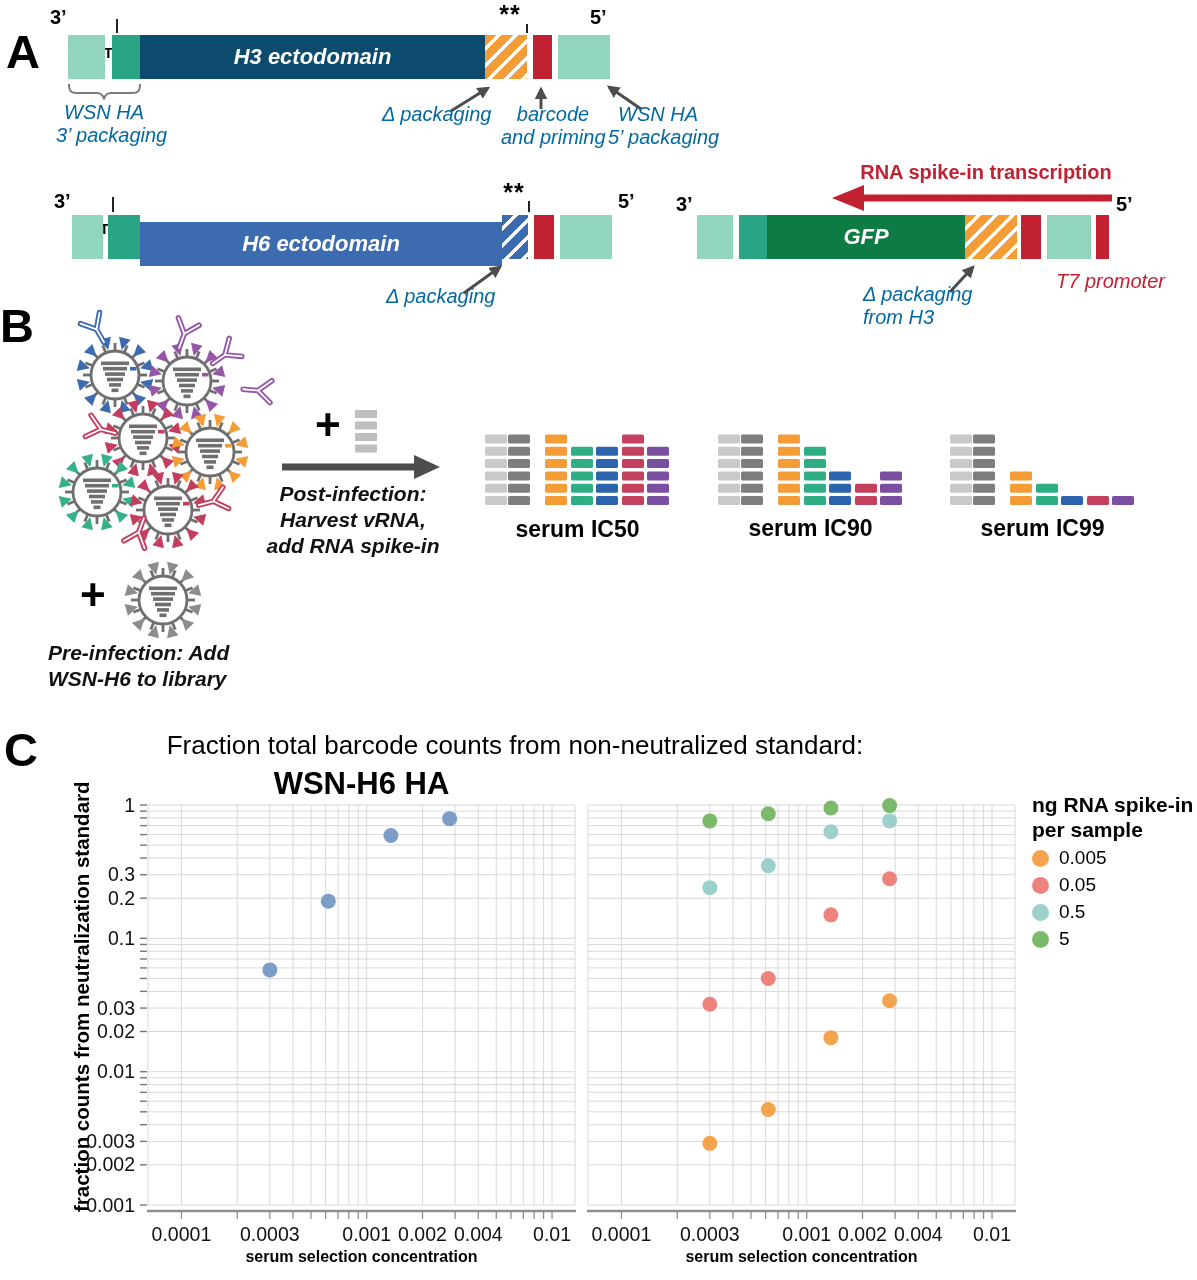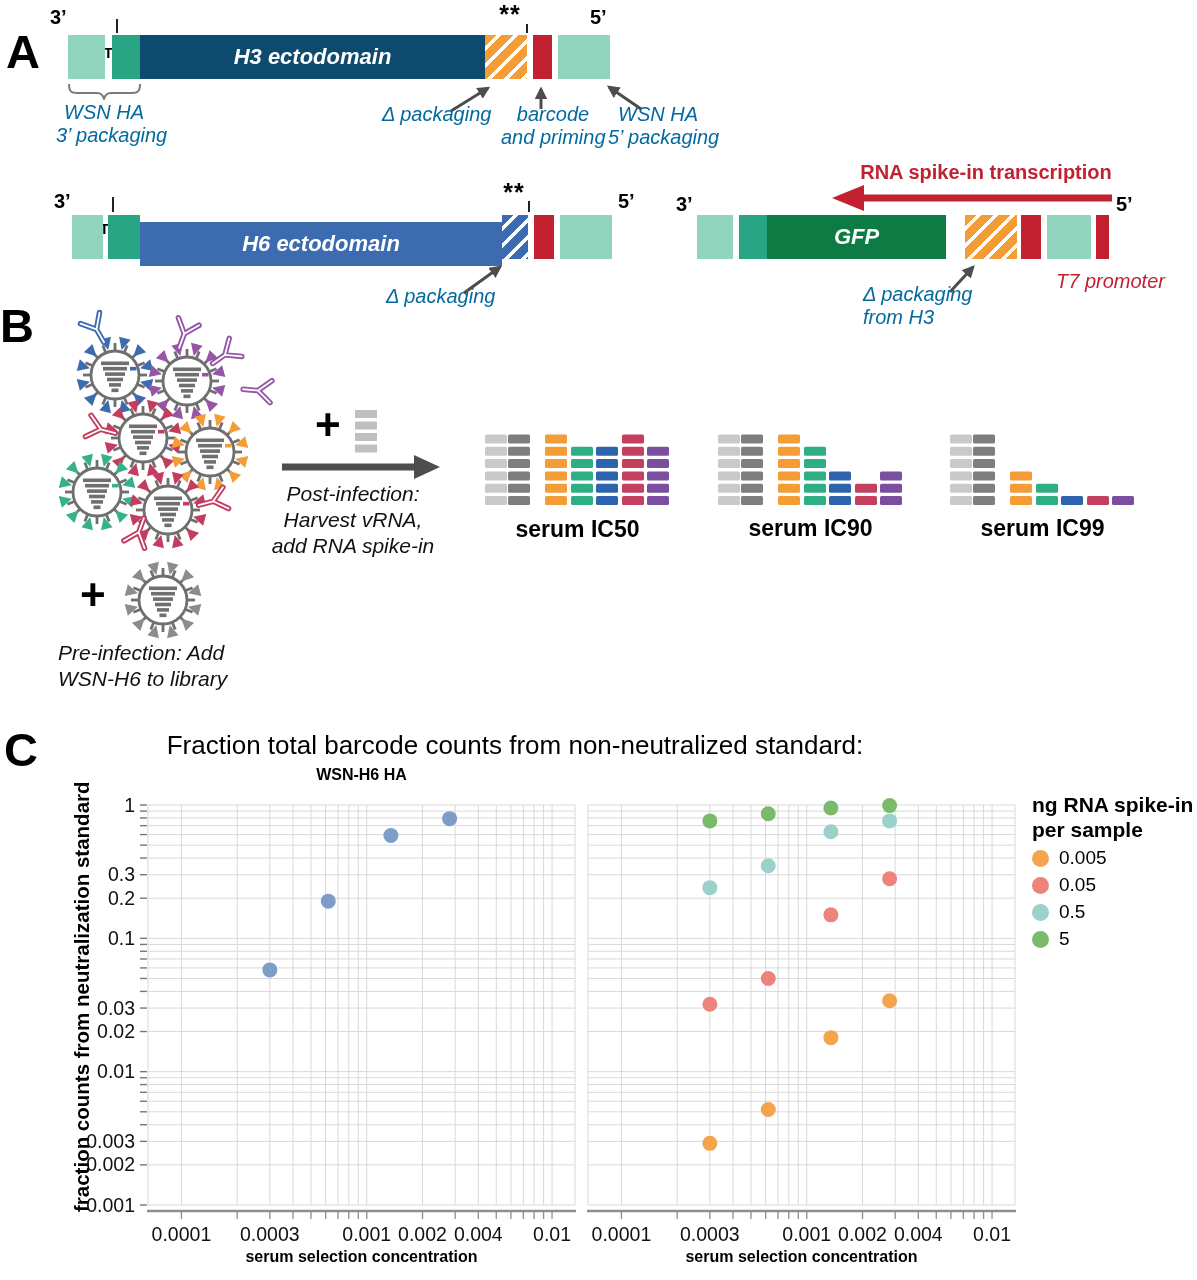--- a/index.html
+++ b/index.html
@@ -26,32 +26,32 @@
   .annc{text-align:center;}
   .redtxt{color:#C22132;}
   .transcription{position:absolute;left:848px;top:161px;width:276px;text-align:center;
                  font-weight:bold;font-size:20px;color:#C22132;}
   .bigplus{position:absolute;font-size:44px;font-weight:bold;line-height:1;}
   .ic-label{position:absolute;font-weight:bold;font-size:23px;text-align:center;width:195px;}
   .caption{position:absolute;left:415px;top:560px;width:780px;text-align:center;
            font-style:italic;font-size:21px;line-height:30px;color:#111;}
   .caption b{font-weight:bold;}
   .c-title{position:absolute;left:135px;top:730px;width:760px;text-align:center;font-size:26px;}
-  .sub-title{position:absolute;top:766px;width:427px;text-align:center;font-size:16px;font-weight:bold;}
+  .sub-title{position:absolute;top:766px;width:427px;text-align:center;font-size:31px;font-weight:bold;}
   .axis-title{position:absolute;top:1248px;width:427px;text-align:center;font-size:16px;font-weight:bold;}
   .ylab{position:absolute;left:70px;top:1212px;transform-origin:0 0;transform:rotate(-90deg);
         font-size:20.5px;font-weight:bold;white-space:nowrap;}
   .legend{position:absolute;left:1032px;top:792px;}
   .legend-title{font-size:21px;font-weight:bold;line-height:25px;}
   .legend-row{display:flex;align-items:center;gap:10px;margin-top:5px;}
   .dot{width:17px;height:17px;border-radius:50%;flex:0 0 auto;}
   .legend-row span.lbl{font-size:19px;}
-  .pretext,.posttext{position:absolute;font-style:italic;font-size:21px;line-height:26px;color:#111;}
+  .pretext,.posttext{position:absolute;font-style:italic;font-size:21px;line-height:26px;color:#111;font-weight:bold;}
   .posttext{left:262px;top:481px;width:182px;text-align:center;}
-  .pretext{left:58px;top:640px;}
+  .pretext{left:48px;top:640px;}
 </style>
 </head>
 <body>
 
 <div class="page">
 
   <div class="plabel" style="left:6px;top:28px">A</div>
 
   <div class="endlab" style="left:50px;top:6px">3’</div>
   <div class="atg" style="left:94px;top:0px">ATG</div>
@@ -91,21 +91,21 @@
   <div class="box hatch-b" style="left:502px;top:215px;width:26px"></div>
   <div class="box redbox" style="left:534px;top:215px;width:20px"></div>
   <div class="box teal-l" style="left:560px;top:215px;width:52px"></div>
   <div class="ann" style="left:386px;top:285px">Δ packaging</div>
 
   <div class="transcription">RNA spike-in transcription</div>
   <div class="endlab" style="left:676px;top:193px">3’</div>
   <div class="endlab" style="left:1116px;top:193px">5’</div>
   <div class="box teal-l" style="left:697px;top:215px;width:36px"></div>
   <div class="box teal-d" style="left:739px;top:215px;width:28px"></div>
-  <div class="box greenbox" style="left:767px;top:215px;width:179px">
+  <div class="box greenbox" style="left:767px;top:215px;width:198px">
     <span class="genelab">GFP</span>
   </div>
   <div class="box hatch-o" style="left:965px;top:215px;width:52px"></div>
   <div class="box redbox" style="left:1021px;top:215px;width:20px"></div>
   <div class="box teal-l" style="left:1047px;top:215px;width:44px"></div>
   <div class="box redbox" style="left:1096px;top:215px;width:13px"></div>
   <div class="ann redtxt" style="left:1056px;top:270px">T7 promoter</div>
   <div class="ann" style="left:863px;top:283px">
     <div>Δ packaging</div>
     <div>from H3</div>

